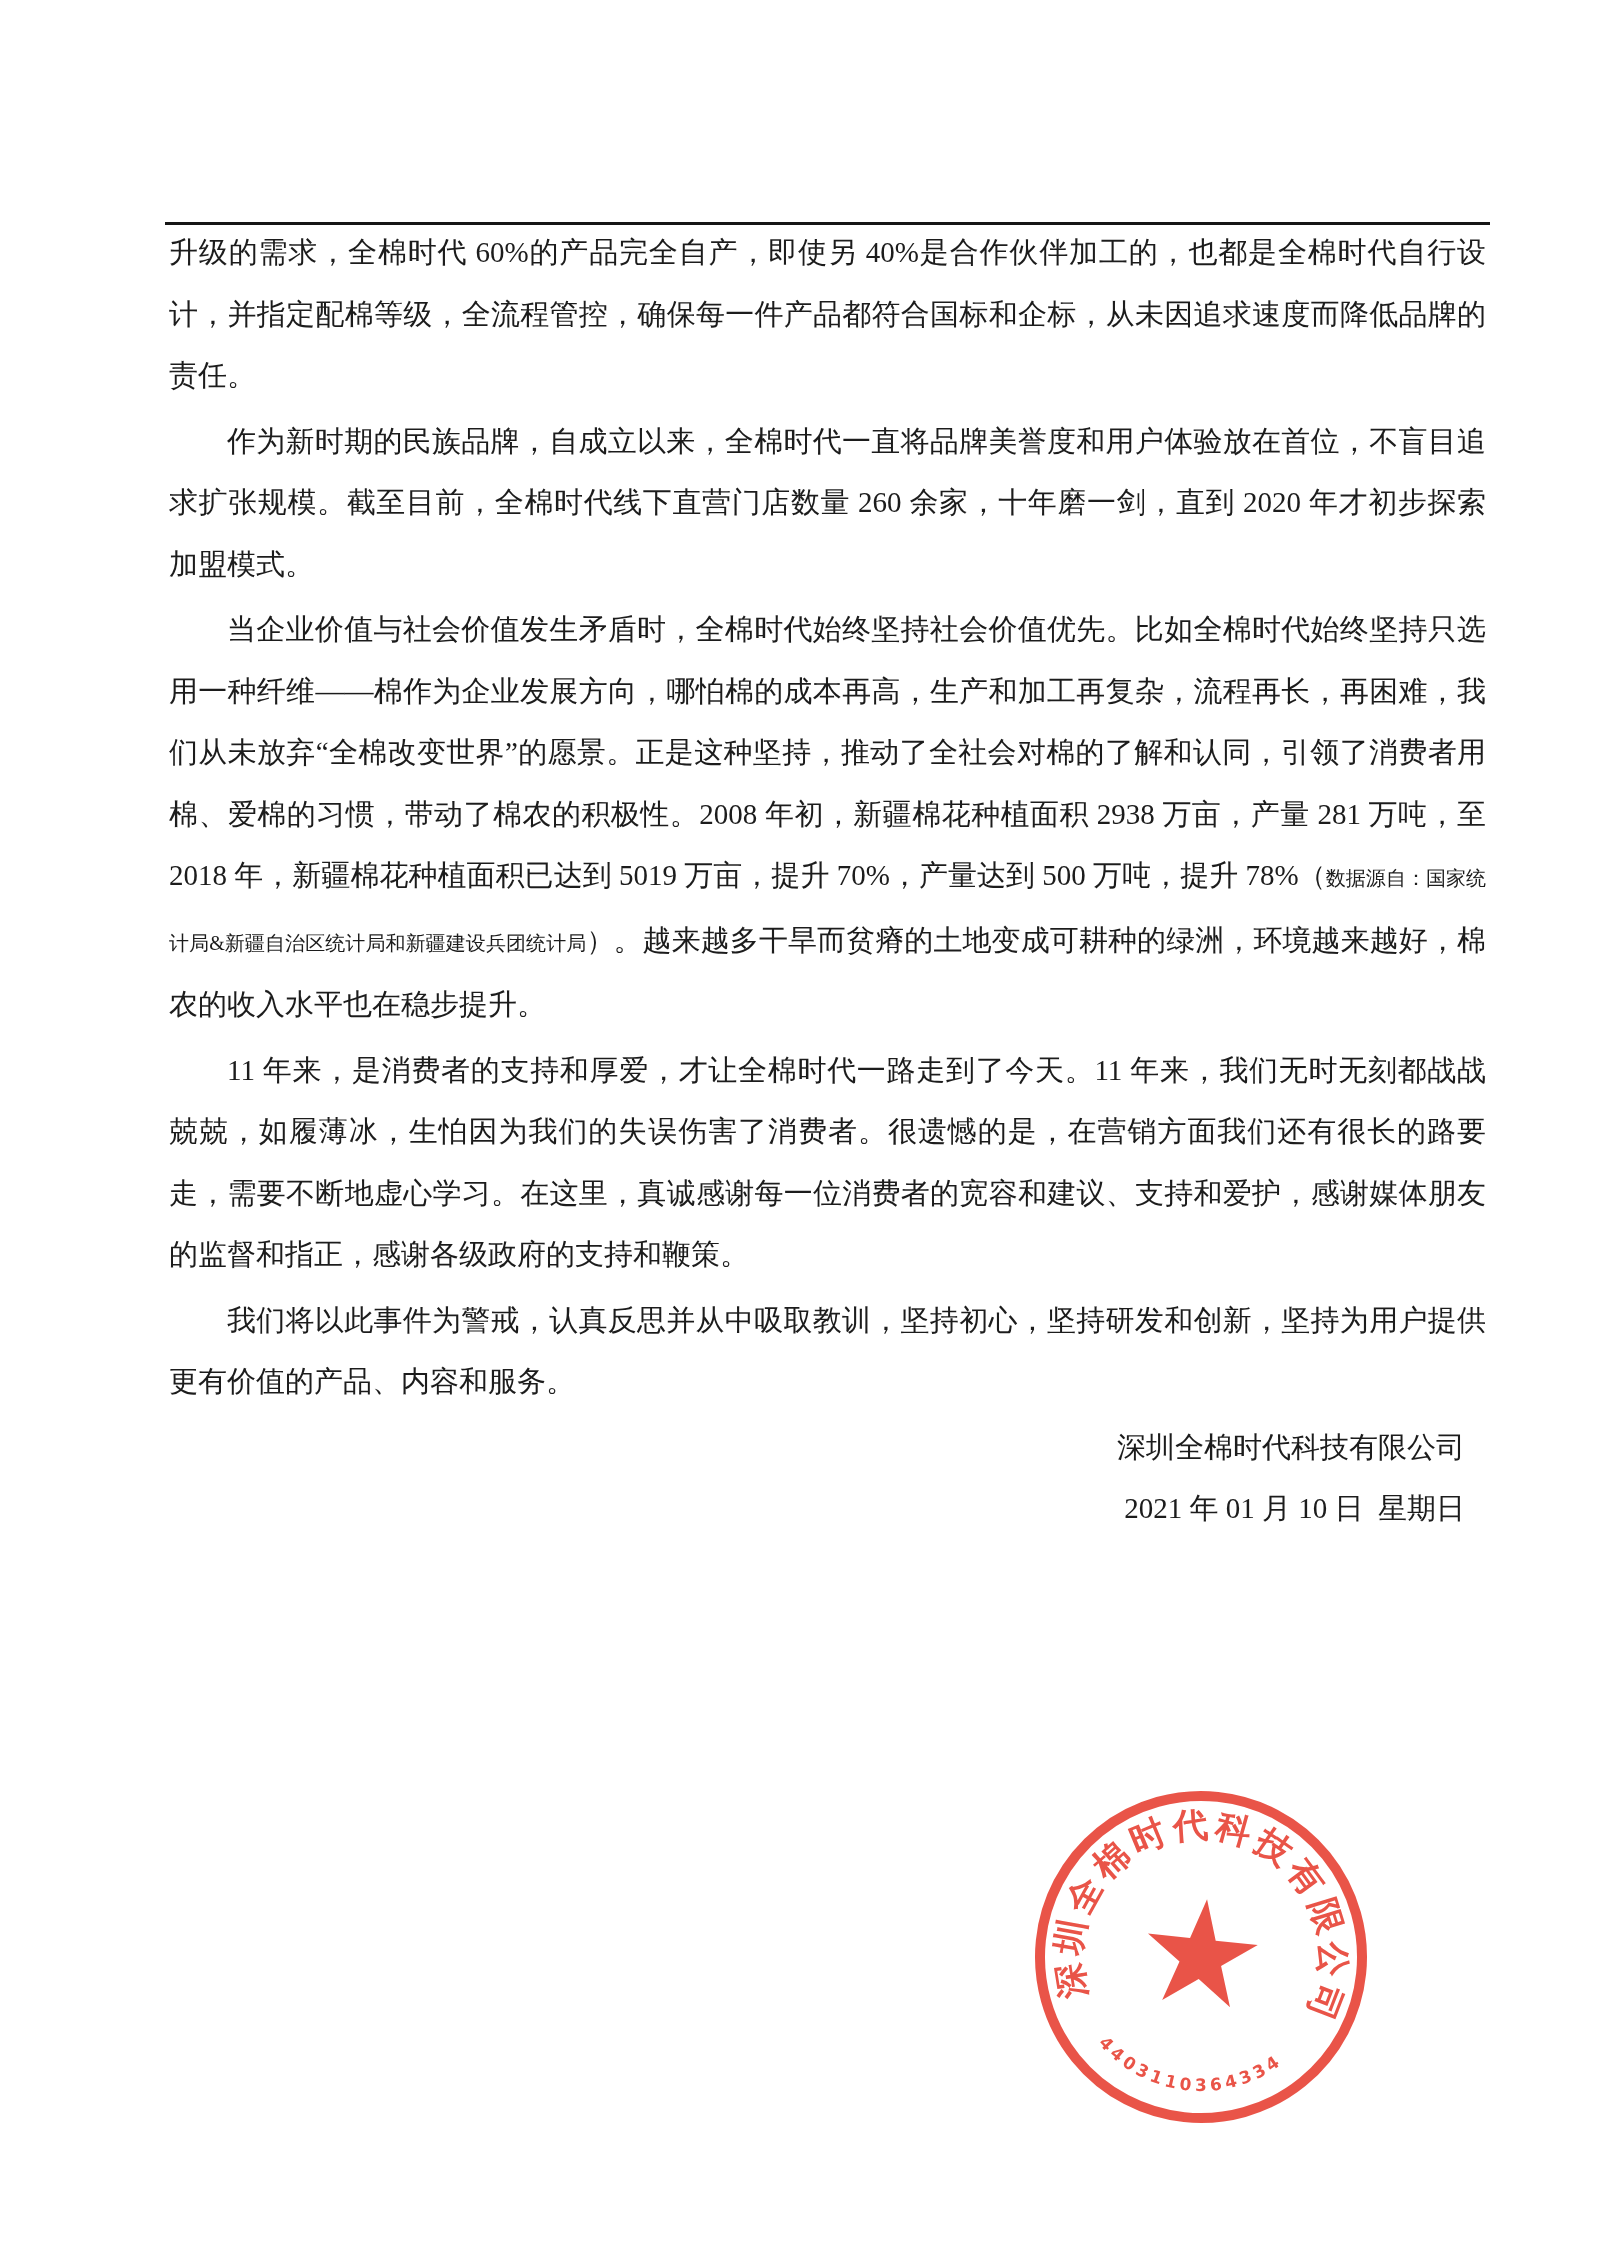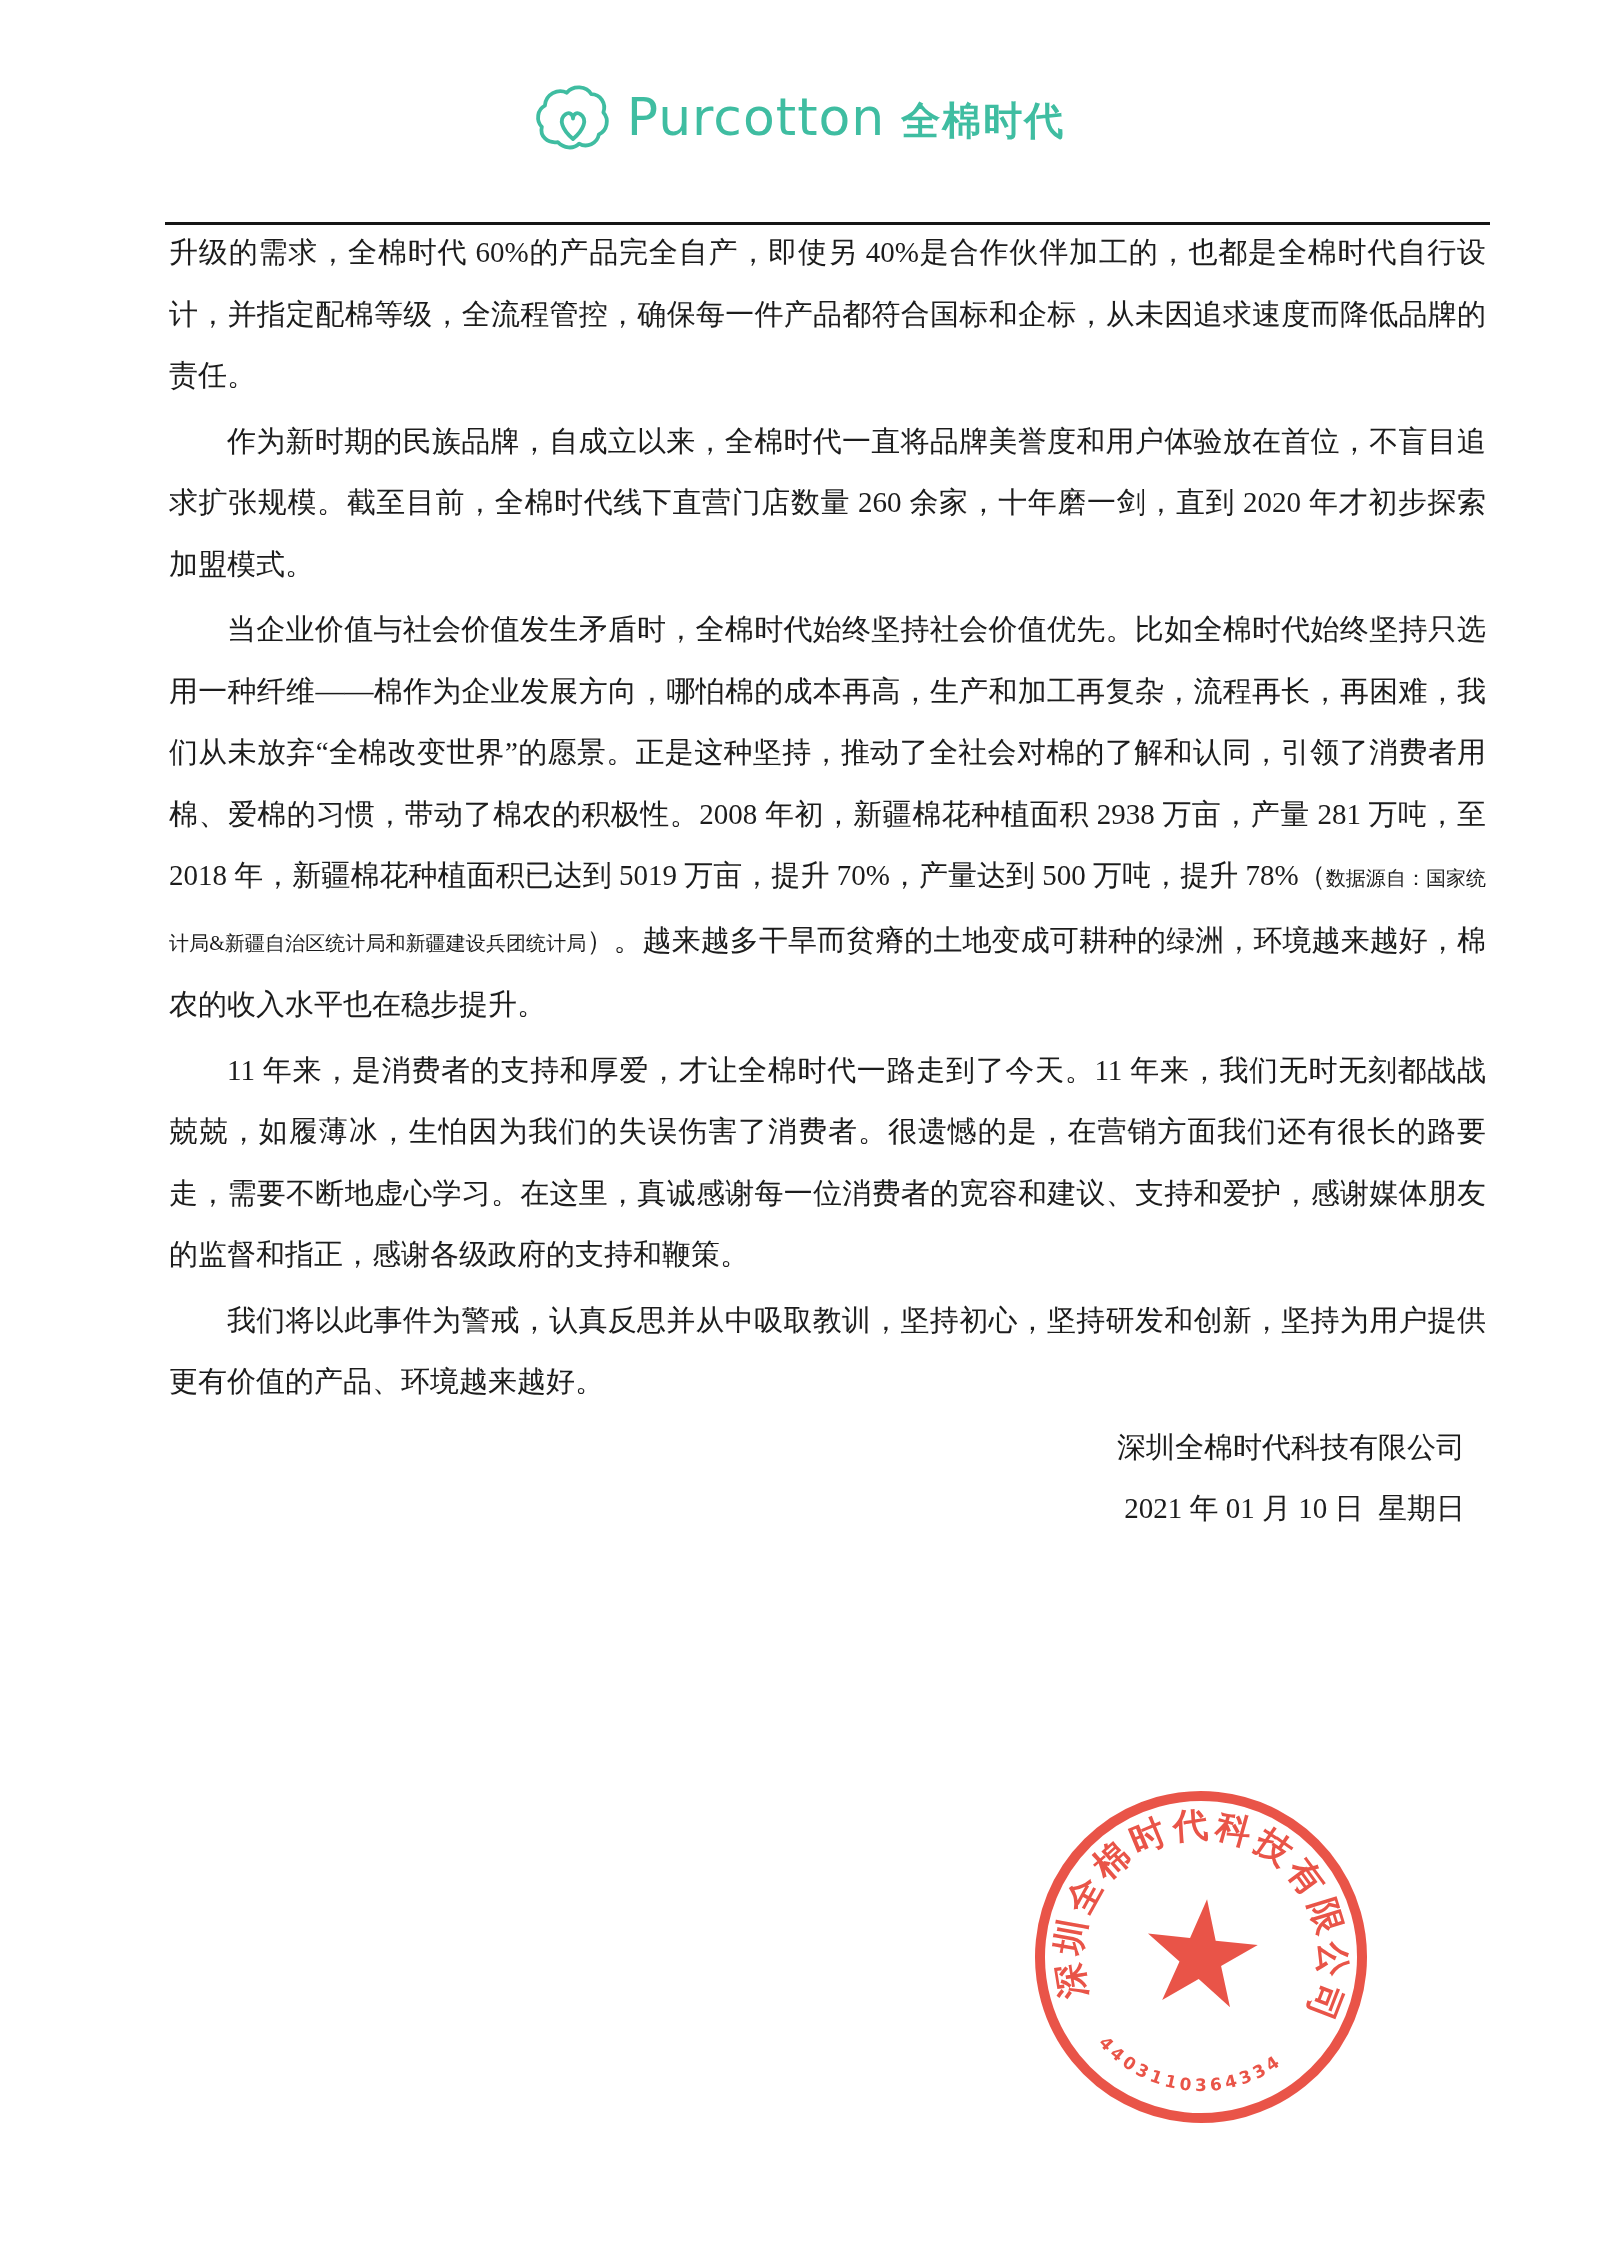--- a/index.html
+++ b/index.html
@@ -46,39 +46,29 @@
   .seal-serial-text {
     font-family:"DejaVu Sans","Liberation Sans",sans-serif;
     font-size:17px; font-weight:700; letter-spacing:4px; fill:#e8473a; text-anchor:middle;
   }
 </style>
 </head>
 <body>
 
 <div class="page">
 
-  <div class="header">
-    <div class="logo">
-      <svg class="mark" viewBox="0 0 100 90" aria-hidden="true">
-        <path d="M 30 78 C 16 80 6 70 9 58 C 1 50 3 35 13 30 C 14 15 30 7 42 13 C 50 3 68 4 74 15 C 86 15 94 27 90 39 C 98 48 95 63 84 68 C 82 80 68 86 58 80 C 50 88 38 86 30 78 Z" fill="none" stroke="#3fbda1" stroke-width="5" stroke-linejoin="round" stroke-linecap="round"></path>
-        <path d="M 50 74 C 35 61 31 48 40 41.5 C 45.5 37.5 50 42 50 47 C 50 42 54.5 37.5 60 41.5 C 69 48 65 61 50 74 Z" fill="none" stroke="#3fbda1" stroke-width="5" stroke-linejoin="round" stroke-linecap="round"></path>
-      </svg>
-      <span class="brand-latin">Purcotton</span>
-      <span class="brand-cn">全棉时代</span>
-    </div>
-  </div>
 
   <div class="rule"></div>
 
   <div class="content">
     <p class="para">升级的需求，全棉时代 60%的产品完全自产，即使另 40%是合作伙伴加工的，也都是全棉时代自行设计，并指定配棉等级，全流程管控，确保每一件产品都符合国标和企标，从未因追求速度而降低品牌的责任。</p>
     <p class="para indent">作为新时期的民族品牌，自成立以来，全棉时代一直将品牌美誉度和用户体验放在首位，不盲目追求扩张规模。截至目前，全棉时代线下直营门店数量 260 余家，十年磨一剑，直到 2020 年才初步探索加盟模式。</p>
     <p class="para indent"><span>当企业价值与社会价值发生矛盾时，全棉时代始终坚持社会价值优先。比如全棉时代始终坚持只选用一种纤维——棉作为企业发展方向，哪怕棉的成本再高，生产和加工再复杂，流程再长，再困难，我们从未放弃“全棉改变世界”的愿景。正是这种坚持，推动了全社会对棉的了解和认同，引领了消费者用棉、爱棉的习惯，带动了棉农的积极性。2008 年初，新疆棉花种植面积 2938 万亩，产量 281 万吨，至 2018 年，新疆棉花种植面积已达到 5019 万亩，提升 70%，产量达到 500 万吨，提升 78%</span><span class="paren">（</span><span class="note">数据源自：国家统计局&amp;新疆自治区统计局和新疆建设兵团统计局</span><span class="paren">）</span><span>。越来越多干旱而贫瘠的土地变成可耕种的绿洲，环境越来越好，棉农的收入水平也在稳步提升。</span></p>
     <p class="para indent">11 年来，是消费者的支持和厚爱，才让全棉时代一路走到了今天。11 年来，我们无时无刻都战战兢兢，如履薄冰，生怕因为我们的失误伤害了消费者。很遗憾的是，在营销方面我们还有很长的路要走，需要不断地虚心学习。在这里，真诚感谢每一位消费者的宽容和建议、支持和爱护，感谢媒体朋友的监督和指正，感谢各级政府的支持和鞭策。</p>
-    <p class="para indent">我们将以此事件为警戒，认真反思并从中吸取教训，坚持初心，坚持研发和创新，坚持为用户提供更有价值的产品、环境越来越好。</p>
+    <p class="para indent">我们将以此事件为警戒，认真反思并从中吸取教训，坚持初心，坚持研发和创新，坚持为用户提供更有价值的产品、内容和服务。</p>
     <p class="sig-line">深圳全棉时代科技有限公司</p>
     <p class="sig-line">2021 年 01 月 10 日  星期日</p>
   </div>
 
   <svg class="seal" viewBox="0 0 336 336" aria-hidden="true">
     <g transform="rotate(6 168 168)">
       <circle cx="168" cy="168" r="161" fill="none" stroke="#e8473a" stroke-width="10"></circle>
       <polygon points="168,110 180.9,150.2 223.2,150.1 188.9,174.8 202.1,214.9 168,190 133.9,214.9 147.1,174.8 112.8,150.1 155.1,150.2" fill="#e8473a"></polygon>
       <path id="sealArcTop" d="M 59.2 218.7 A 120 120 0 1 1 276.8 218.7" fill="none" stroke="none"></path>
       <path id="sealArcBottom" d="M 62.4 250.5 A 134 134 0 0 0 273.6 250.5" fill="none" stroke="none"></path>

